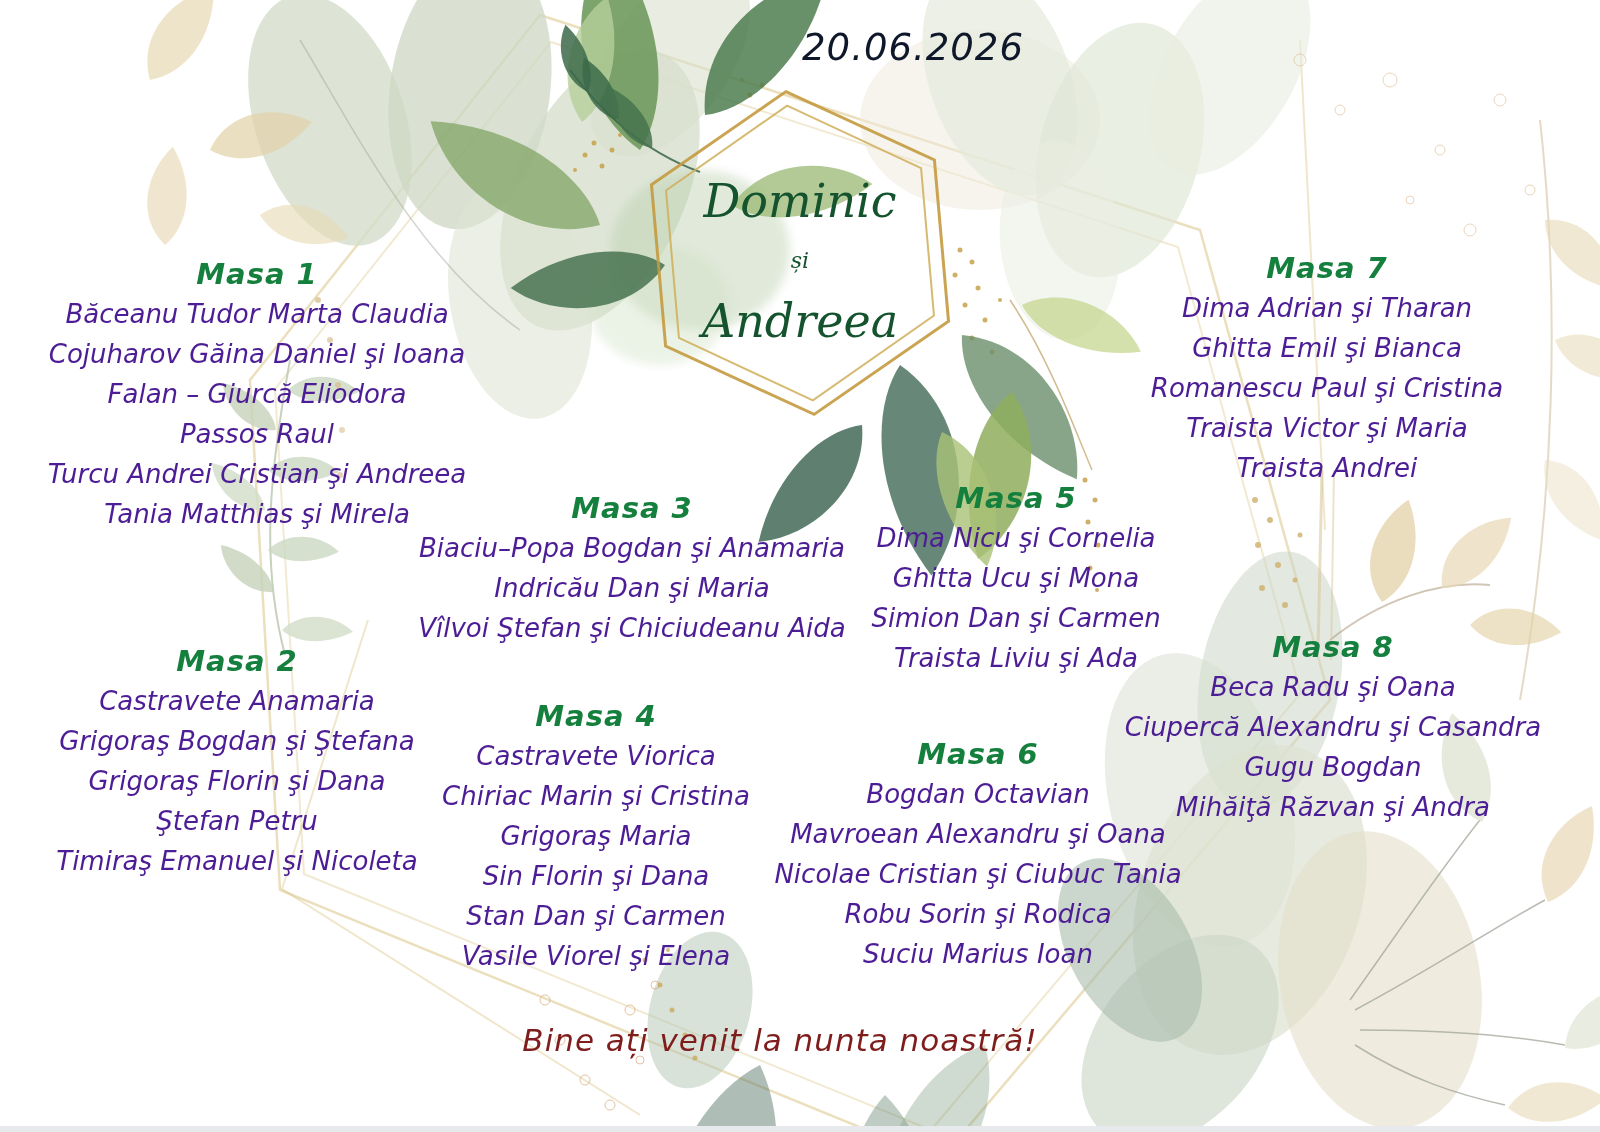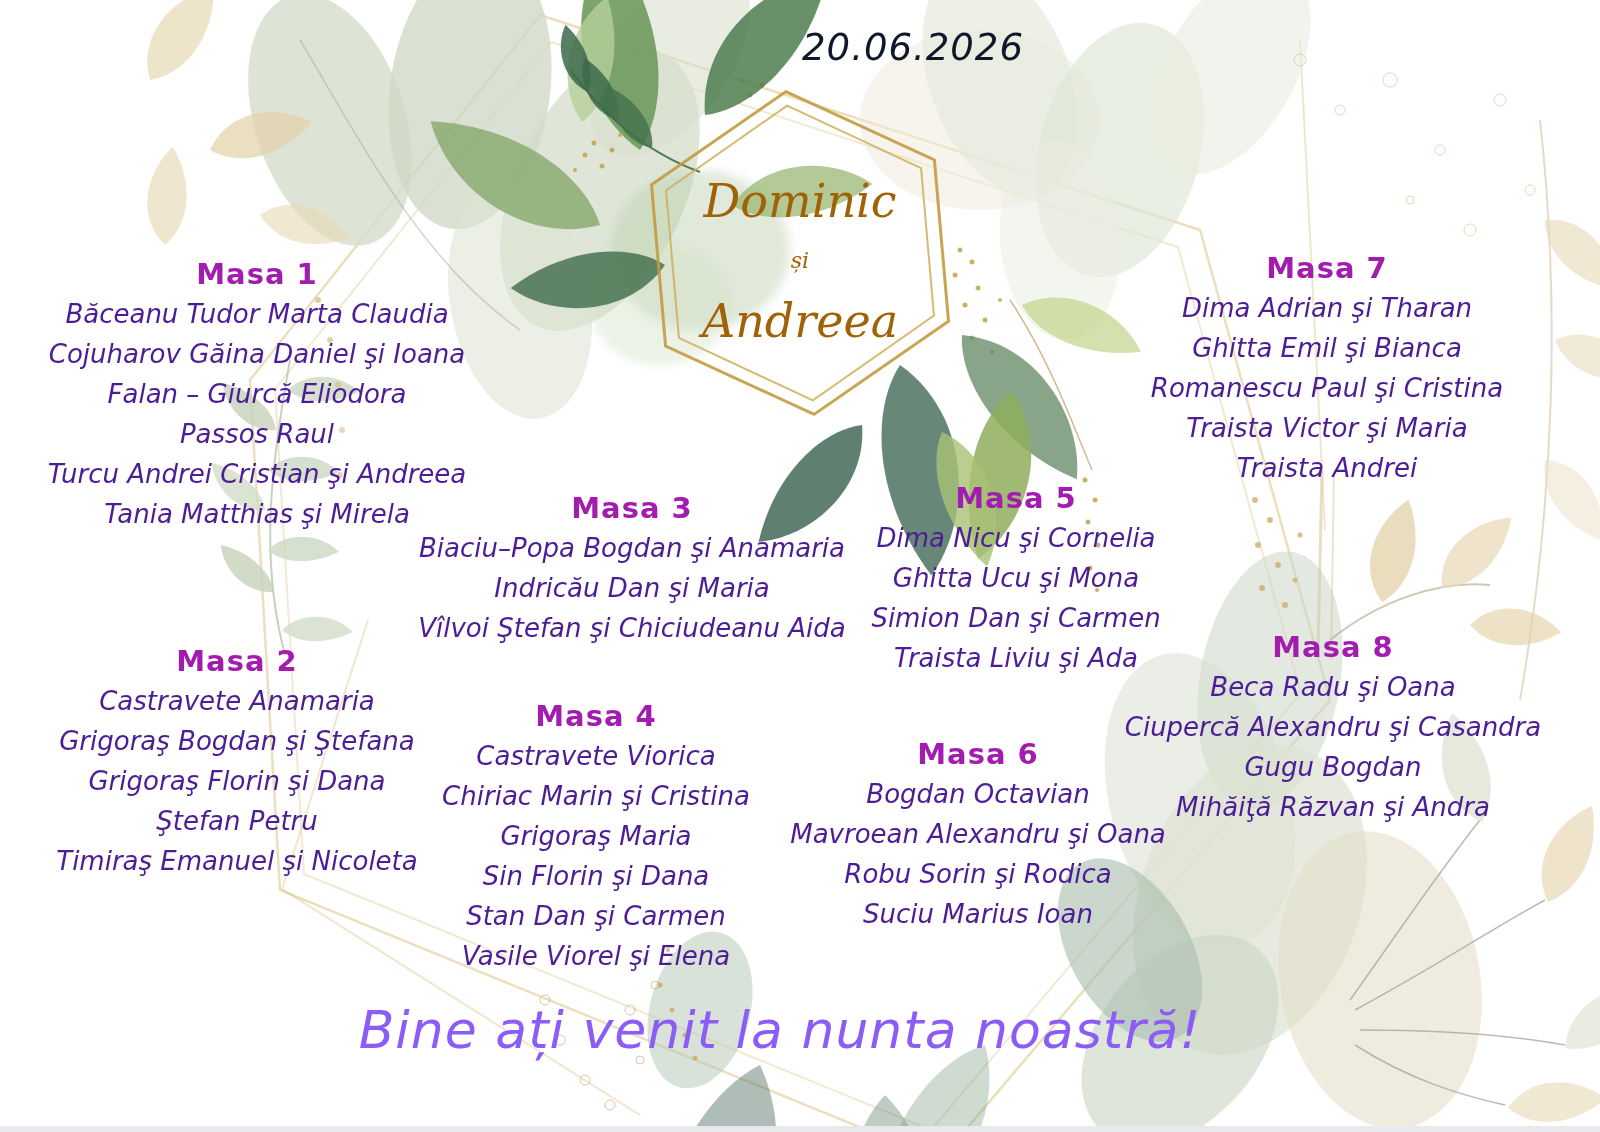--- a/index.html
+++ b/index.html
@@ -2,29 +2,29 @@
 <html><head>
 <meta charset="utf-8">
 <style>
   html,body{margin:0;padding:0;background:#ffffff;}
   .page{position:relative;width:1600px;height:1132px;overflow:hidden;background:#ffffff;
         font-family:"DejaVu Sans",sans-serif;border-bottom:6px solid #e7e9ec;box-sizing:border-box;}
   .decor{position:absolute;left:0;top:0;width:1600px;height:1132px;z-index:0;}
   .date{position:absolute;left:913px;top:26px;transform:translateX(-50%);
         font-style:italic;font-size:37px;letter-spacing:1px;color:#0f172a;white-space:nowrap;z-index:2;}
   .couple{position:absolute;left:800px;top:170px;transform:translateX(-50%);text-align:center;z-index:2;
-          color:#a16207;font-family:"DejaVu Serif",serif;font-style:italic;}
+          color:#14532d;font-family:"DejaVu Serif",serif;font-style:italic;}
   .couple .name{font-size:46px;line-height:62px;white-space:nowrap;}
   .couple .conj{font-size:22px;line-height:58px;}
   .table{position:absolute;transform:translateX(-50%);text-align:center;z-index:2;}
-  .table .masa{font-size:29px;line-height:40px;font-weight:bold;
-               color:#a21caf;letter-spacing:1px;white-space:nowrap;}
+  .table .masa{font-size:29px;line-height:40px;font-style:italic;font-weight:bold;
+               color:#15803d;letter-spacing:1px;white-space:nowrap;}
   .guest{font-size:26px;line-height:40px;font-style:italic;white-space:nowrap;color:#4c1d95;}
-  .welcome{position:absolute;left:780px;top:1000px;transform:translateX(-50%);
-           font-size:52px;font-style:italic;color:#8b5cf6;white-space:nowrap;letter-spacing:1px;z-index:2;}
+  .welcome{position:absolute;left:780px;top:1022px;transform:translateX(-50%);
+           font-size:31px;font-style:italic;color:#7f1d1d;white-space:nowrap;letter-spacing:1px;z-index:2;}
 </style>
 </head>
 <body>
 
 <div class="page">
 
   <svg class="decor" viewBox="0 0 1600 1132" aria-hidden="true">
     <defs>
       <path id="leaf" d="M0 0 C16 -8 30 -34 26 -66 C4 -56 -12 -26 0 0 Z"></path>
       <path id="leaf2" d="M0 0 C22 -4 40 -26 40 -58 C14 -52 -8 -28 0 0 Z"></path>
@@ -260,20 +260,21 @@
     <div class="guest">Dima Nicu şi Cornelia</div>
     <div class="guest">Ghitta Ucu şi Mona</div>
     <div class="guest">Simion Dan şi Carmen</div>
     <div class="guest">Traista Liviu şi Ada</div>
   </div>
 
   <div class="table" style="left:978px;top:734px;">
     <div class="masa">Masa 6</div>
     <div class="guest">Bogdan Octavian</div>
     <div class="guest">Mavroean Alexandru şi Oana</div>
+    <div class="guest">Nicolae Cristian şi Ciubuc Tania</div>
     <div class="guest">Robu Sorin şi Rodica</div>
     <div class="guest">Suciu Marius Ioan</div>
   </div>
 
   <div class="table" style="left:1327px;top:248px;">
     <div class="masa">Masa 7</div>
     <div class="guest">Dima Adrian şi Tharan</div>
     <div class="guest">Ghitta Emil şi Bianca</div>
     <div class="guest">Romanescu Paul şi Cristina</div>
     <div class="guest">Traista Victor şi Maria</div>

